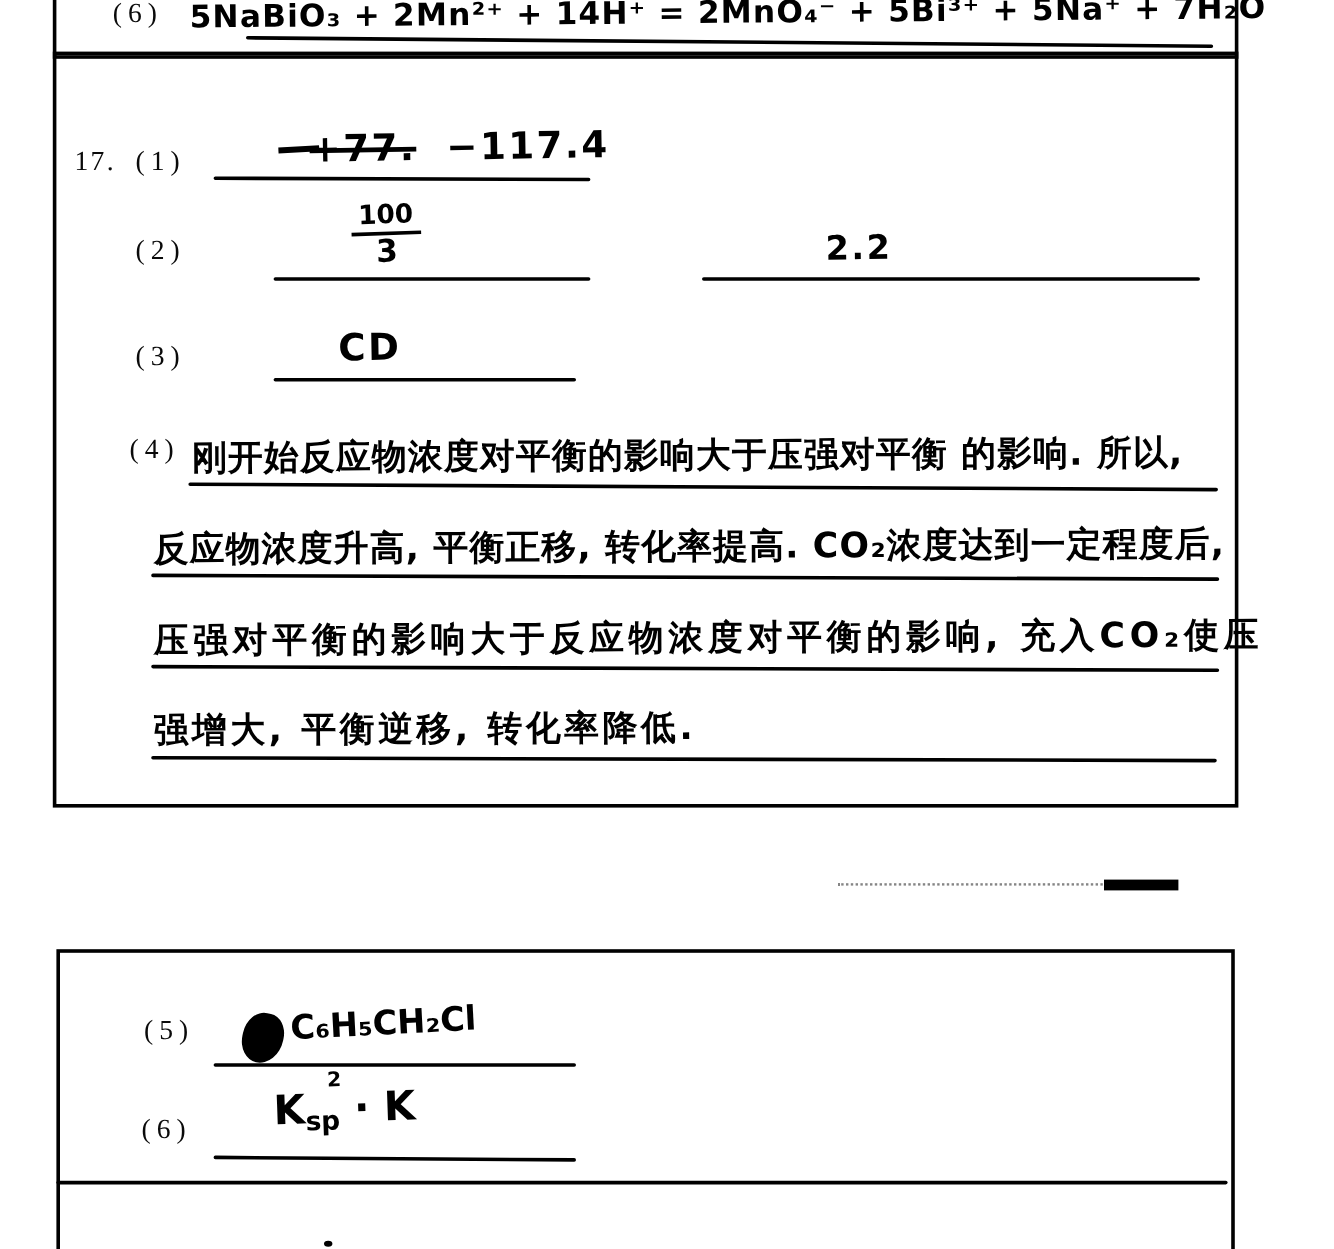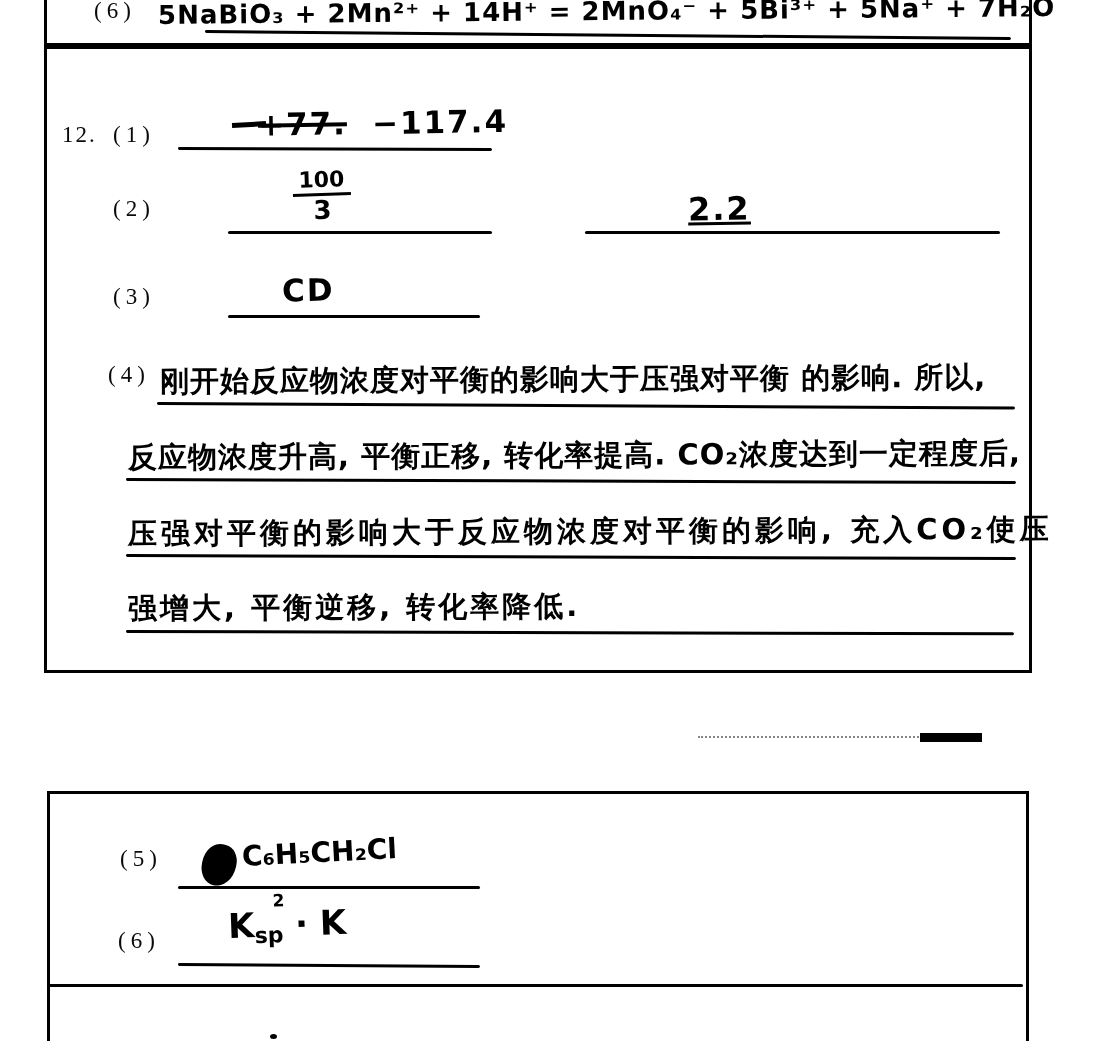--- a/index.html
+++ b/index.html
@@ -77,34 +77,34 @@
 
 <div class="sheet">
 
   <div class="box" style="left:44px;top:-14px;width:982px;height:57px;"></div>
   <div class="printed" style="left:94px;top:-2px;">(6)</div>
   <div class="hw hw-eq" style="left:158px;top:-4px;transform:rotate(-0.5deg);">5NaBiO₃ + 2Mn²⁺ + 14H⁺ = 2MnO₄⁻ + 5Bi³⁺ + 5Na⁺ + 7H₂O</div>
   <div class="uline" style="left:205px;top:30px;width:806px;transform:rotate(0.5deg);"></div>
 
   <div class="box" style="left:44px;top:43px;width:982px;height:624px;"></div>
 
-  <div class="printed" style="left:62px;top:122px;letter-spacing:2px;">12.</div>
+  <div class="printed" style="left:62px;top:122px;letter-spacing:2px;">17.</div>
   <div class="printed" style="left:113px;top:122px;">(1)</div>
   <div class="hw hw-num struck" style="left:258px;top:106px;font-size:31px;">+77.</div>
   <div class="bar" style="left:232px;top:122px;width:34px;height:5px;transform:rotate(-3deg);"></div>
   <div class="hw hw-num" style="left:372px;top:104px;font-size:31px;">−117.4</div>
   <div class="uline" style="left:178px;top:147px;width:314px;transform:rotate(0.2deg);"></div>
 
   <div class="printed" style="left:113px;top:196px;">(2)</div>
   <div class="frac" style="left:293px;top:169px;">
     <span class="num">100</span>
     <span class="den">3</span>
   </div>
   <div class="uline" style="left:228px;top:231px;width:264px;"></div>
-  <div class="hw hw-num" style="left:688px;top:190px;font-size:32px;text-decoration:underline;">2.2</div>
+  <div class="hw hw-num" style="left:688px;top:190px;font-size:28px;">2.2</div>
   <div class="uline" style="left:585px;top:231px;width:415px;"></div>
 
   <div class="printed" style="left:113px;top:284px;">(3)</div>
   <div class="hw hw-num" style="left:282px;top:272px;font-size:31px;">CD</div>
   <div class="uline" style="left:228px;top:315px;width:252px;"></div>
 
   <div class="printed" style="left:108px;top:362px;">(4)</div>
   <div class="hw hw-cn" style="left:160px;top:360px;transform:rotate(-0.3deg);">刚开始反应物浓度对平衡的影响大于压强对平衡 的影响. 所以,</div>
   <div class="uline" style="left:157px;top:402px;width:858px;transform:rotate(0.3deg);"></div>
   <div class="hw hw-cn" style="left:128px;top:436px;transform:rotate(-0.3deg);">反应物浓度升高, 平衡正移, 转化率提高. CO₂浓度达到一定程度后,</div>

